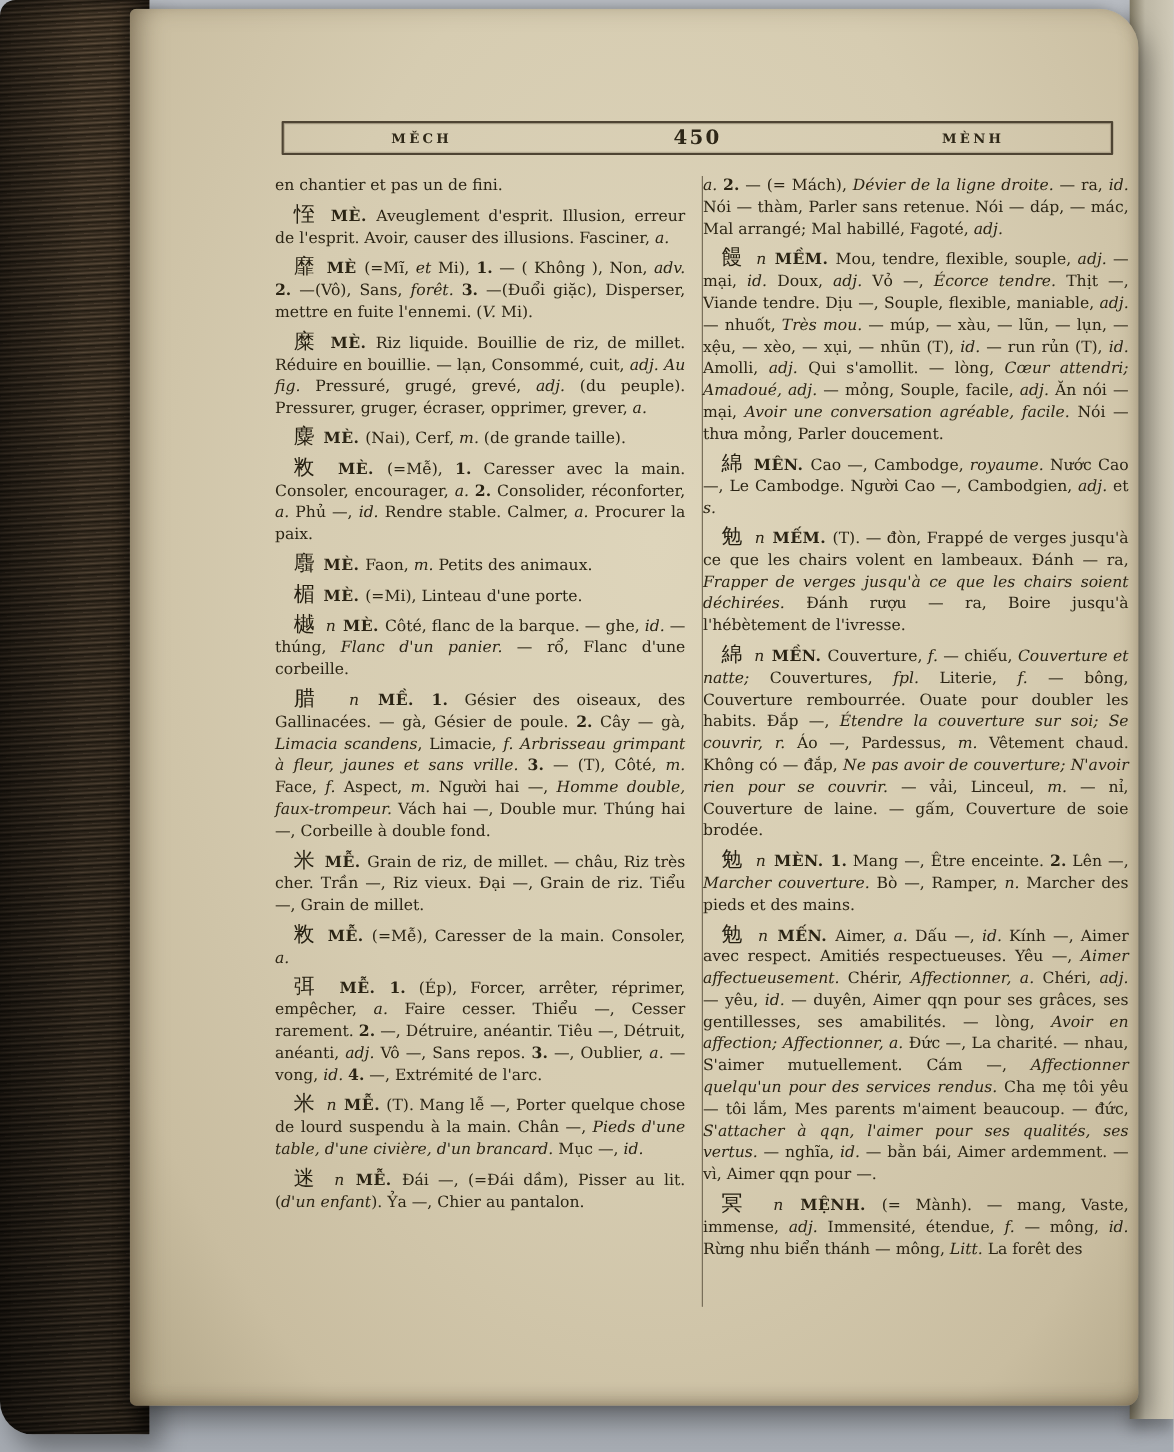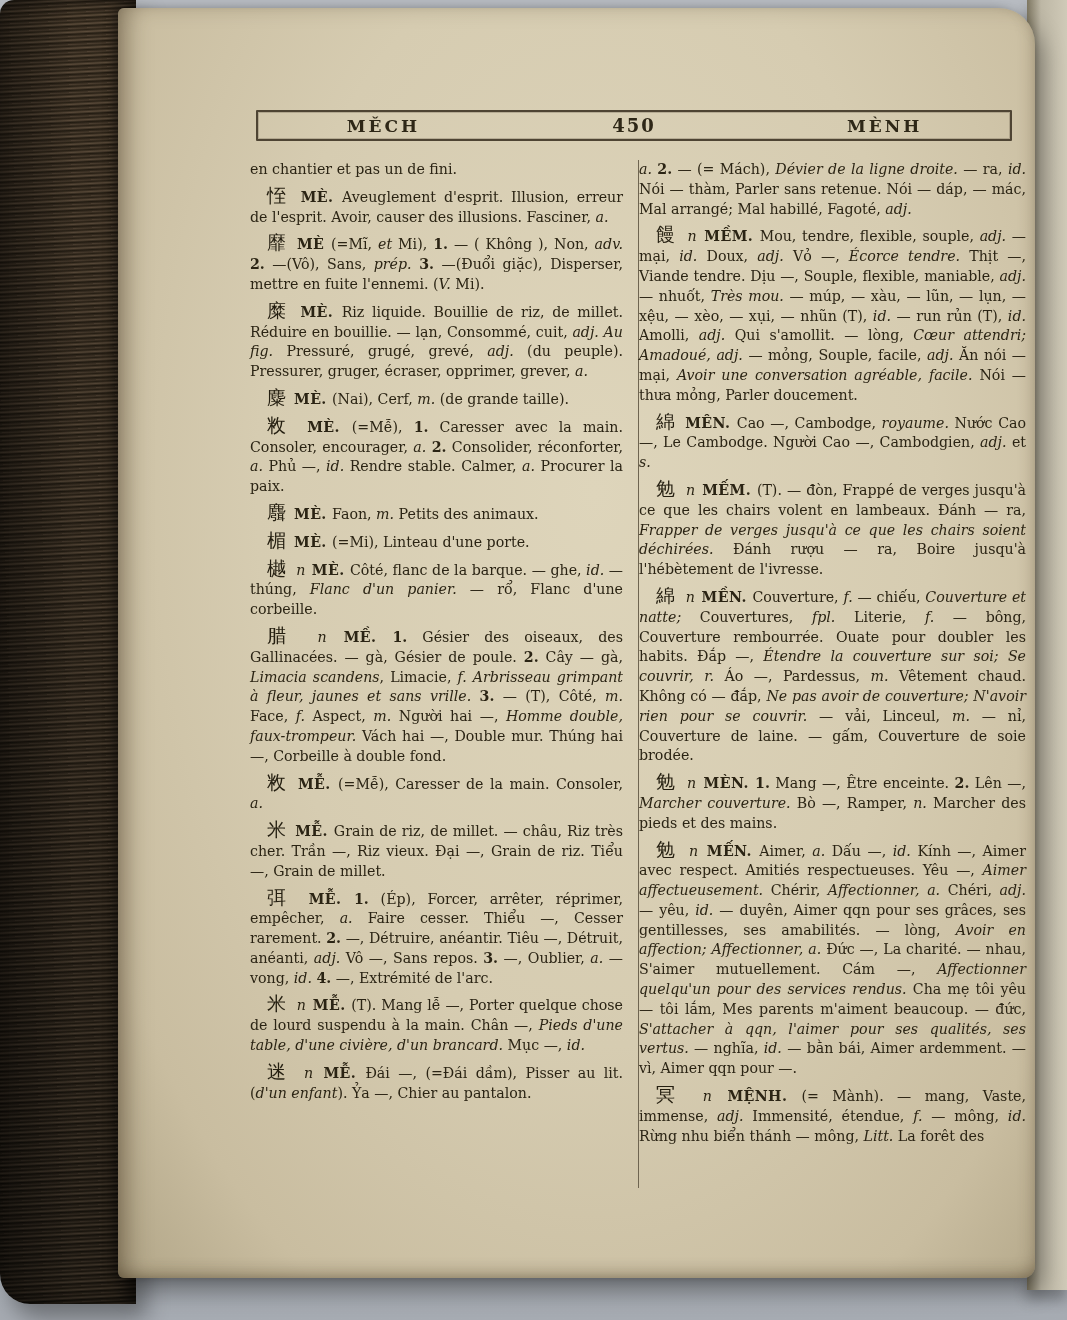--- a/index.html
+++ b/index.html
@@ -36,21 +36,21 @@
       inset -6px -8px 18px -8px rgba(60,45,25,.45),
       -6px 0 10px rgba(0,0,0,.25),
       8px 14px 22px rgba(0,0,0,.35);
   }
   .running-head{
     position:absolute;left:138px;top:102px;width:752px;height:27px;
     border:2px solid #4e4433;border-radius:1px;
     display:flex;align-items:center;color:#2e2717;
     box-shadow:inset 0 0 0 1px rgba(78,68,51,.25);
   }
-  .running-head span{flex:1;text-align:center;font-weight:bold;font-size:17px;letter-spacing:3px;}
+  .running-head span{flex:1;text-align:center;font-weight:bold;font-size:12px;letter-spacing:3px;}
   .running-head .pageno{letter-spacing:2px;font-size:18px;}
   .text-block{
     position:absolute;left:132px;top:140px;width:776px;height:1040px;
     display:flex;color:#2b2414;
   }
   .col{width:50%;box-sizing:border-box;margin-top:12px;}
   .col.left{padding-right:15px;}
   .col.right{padding-left:0;border-left:1px solid #6e6450;}
   .entry{
     margin:0 0 6px 0;text-indent:17px;text-align:justify;
@@ -71,30 +71,30 @@
   <div class="page">
     <div class="running-head">
       <span>MĚCH</span>
       <span class="pageno">450</span>
       <span>MÈNH</span>
     </div>
     <div class="text-block">
       <div class="col left">
           <p class="entry cont">en chantier et pas un de fini.</p>
           <p class="entry"><span class="cjk">恎 </span><b class="head">MÈ. </b>Aveuglement d'esprit. Illusion, erreur de l'esprit. Avoir, causer des illusions. Fasciner, <i>a.</i></p>
-          <p class="entry"><span class="cjk">靡 </span><b class="head">MÈ </b>(=Mĩ, <i>et</i> Mi), <b>1.</b> — ( Không ), Non, <i>adv.</i> <b>2.</b> —(Vô), Sans, <i>prép.</i> <b>3.</b> —(Đuổi giặc), Disperser, mettre en fuite l'ennemi. (<i>V.</i> Mi).</p>
+          <p class="entry"><span class="cjk">靡 </span><b class="head">MÈ </b>(=Mĩ, <i>et</i> Mi), <b>1.</b> — ( Không ), Non, <i>adv.</i> <b>2.</b> —(Vô), Sans, <i>forêt.</i> <b>3.</b> —(Đuổi giặc), Disperser, mettre en fuite l'ennemi. (<i>V.</i> Mi).</p>
           <p class="entry"><span class="cjk">糜 </span><b class="head">MÈ. </b>Riz liquide. Bouillie de riz, de millet. Réduire en bouillie. — lạn, Consommé, cuit, <i>adj.</i> <i>Au fig.</i> Pressuré, grugé, grevé, <i>adj.</i> (du peuple). Pressurer, gruger, écraser, opprimer, grever, <i>a.</i></p>
           <p class="entry"><span class="cjk">麋 </span><b class="head">MÈ. </b>(Nai), Cerf, <i>m.</i> (de grande taille).</p>
           <p class="entry"><span class="cjk">敉 </span><b class="head">MÈ. </b>(=Mễ), <b>1.</b> Caresser avec la main. Consoler, encourager, <i>a.</i> <b>2.</b> Consolider, réconforter, <i>a.</i> Phủ —, <i>id.</i> Rendre stable. Calmer, <i>a.</i> Procurer la paix.</p>
           <p class="entry"><span class="cjk">麛 </span><b class="head">MÈ. </b>Faon, <i>m.</i> Petits des animaux.</p>
           <p class="entry"><span class="cjk">楣 </span><b class="head">MÈ. </b>(=Mi), Linteau d'une porte.</p>
           <p class="entry"><span class="cjk">樾 </span><i class="pfx">n </i><b class="head">MÈ. </b>Côté, flanc de la barque. — ghe, <i>id.</i> — thúng, <i>Flanc d'un panier.</i> — rổ, Flanc d'une corbeille.</p>
           <p class="entry"><span class="cjk">腊 </span><i class="pfx">n </i><b class="head">MỀ. </b><b>1.</b> Gésier des oiseaux, des Gallinacées. — gà, Gésier de poule. <b>2.</b> Cây — gà, <i>Limacia scandens</i>, Limacie, <i>f.</i> <i>Arbrisseau grimpant à fleur, jaunes et sans vrille.</i> <b>3.</b> — (T), Côté, <i>m.</i> Face, <i>f.</i> Aspect, <i>m.</i> Người hai —, <i>Homme double, faux-trompeur.</i> Vách hai —, Double mur. Thúng hai —, Corbeille à double fond.</p>
+          <p class="entry"><span class="cjk">米 </span><b class="head">MỄ. </b>Grain de riz, de millet. — châu, Riz très cher. Trần —, Riz vieux. Đại —, Grain de riz. Tiểu —, Grain de millet.</p>
           <p class="entry"><span class="cjk">敉 </span><b class="head">MỄ. </b>(=Mễ), Caresser de la main. Consoler, <i>a.</i></p>
-          <p class="entry"><span class="cjk">米 </span><b class="head">MỄ. </b>Grain de riz, de millet. — châu, Riz très cher. Trần —, Riz vieux. Đại —, Grain de riz. Tiểu —, Grain de millet.</p>
           <p class="entry"><span class="cjk">弭 </span><b class="head">MỄ. </b><b>1.</b> (Ép), Forcer, arrêter, réprimer, empêcher, <i>a.</i> Faire cesser. Thiểu —, Cesser rarement. <b>2.</b> —, Détruire, anéantir. Tiêu —, Détruit, anéanti, <i>adj.</i> Vô —, Sans repos. <b>3.</b> —, Oublier, <i>a.</i> — vong, <i>id.</i> <b>4.</b> —, Extrémité de l'arc.</p>
           <p class="entry"><span class="cjk">米 </span><i class="pfx">n </i><b class="head">MỄ. </b>(T). Mang lễ —, Porter quelque chose de lourd suspendu à la main. Chân —, <i>Pieds d'une table, d'une civière, d'un brancard.</i> Mục —, <i>id.</i></p>
           <p class="entry"><span class="cjk">迷 </span><i class="pfx">n </i><b class="head">MỄ. </b>Đái —, (=Đái dầm), Pisser au lit. (<i>d'un enfant</i>). Ỷa —, Chier au pantalon.</p>
         </div>
       <div class="col right">
           <p class="entry cont"><i>a.</i> <b>2.</b> — (= Mách), <i>Dévier de la ligne droite.</i> — ra, <i>id.</i> Nói — thàm, Parler sans retenue. Nói — dáp, — mác, Mal arrangé; Mal habillé, Fagoté, <i>adj.</i></p>
           <p class="entry"><span class="cjk">饅 </span><i class="pfx">n </i><b class="head">MỀM. </b>Mou, tendre, flexible, souple, <i>adj.</i> — mại, <i>id.</i> Doux, <i>adj.</i> Vỏ —, <i>Écorce tendre.</i> Thịt —, Viande tendre. Dịu —, Souple, flexible, maniable, <i>adj.</i> — nhuốt, <i>Très mou.</i> — múp, — xàu, — lũn, — lụn, — xệu, — xèo, — xụi, — nhũn (T), <i>id.</i> — run rủn (T), <i>id.</i> Amolli, <i>adj.</i> Qui s'amollit. — lòng, <i>Cœur attendri; Amadoué, adj.</i> — mỏng, Souple, facile, <i>adj.</i> Ăn nói — mại, <i>Avoir une conversation agréable, facile.</i> Nói — thưa mỏng, Parler doucement.</p>
           <p class="entry"><span class="cjk">綿 </span><b class="head">MÊN. </b>Cao —, Cambodge, <i>royaume.</i> Nước Cao —, Le Cambodge. Người Cao —, Cambodgien, <i>adj.</i> et <i>s.</i></p>
           <p class="entry"><span class="cjk">勉 </span><i class="pfx">n </i><b class="head">MẾM. </b>(T). — đòn, Frappé de verges jusqu'à ce que les chairs volent en lambeaux. Đánh — ra, <i>Frapper de verges jusqu'à ce que les chairs soient déchirées.</i> Đánh rượu — ra, Boire jusqu'à l'hébètement de l'ivresse.</p>
           <p class="entry"><span class="cjk">綿 </span><i class="pfx">n </i><b class="head">MỀN. </b>Couverture, <i>f.</i> — chiếu, <i>Couverture et natte;</i> Couvertures, <i>fpl.</i> Literie, <i>f.</i> — bông, Couverture rembourrée. Ouate pour doubler les habits. Đắp —, <i>Étendre la couverture sur soi; Se couvrir, r.</i> Áo —, Pardessus, <i>m.</i> Vêtement chaud. Không có — đắp, <i>Ne pas avoir de couverture; N'avoir rien pour se couvrir.</i> — vải, Linceul, <i>m.</i> — nỉ, Couverture de laine. — gấm, Couverture de soie brodée.</p>

